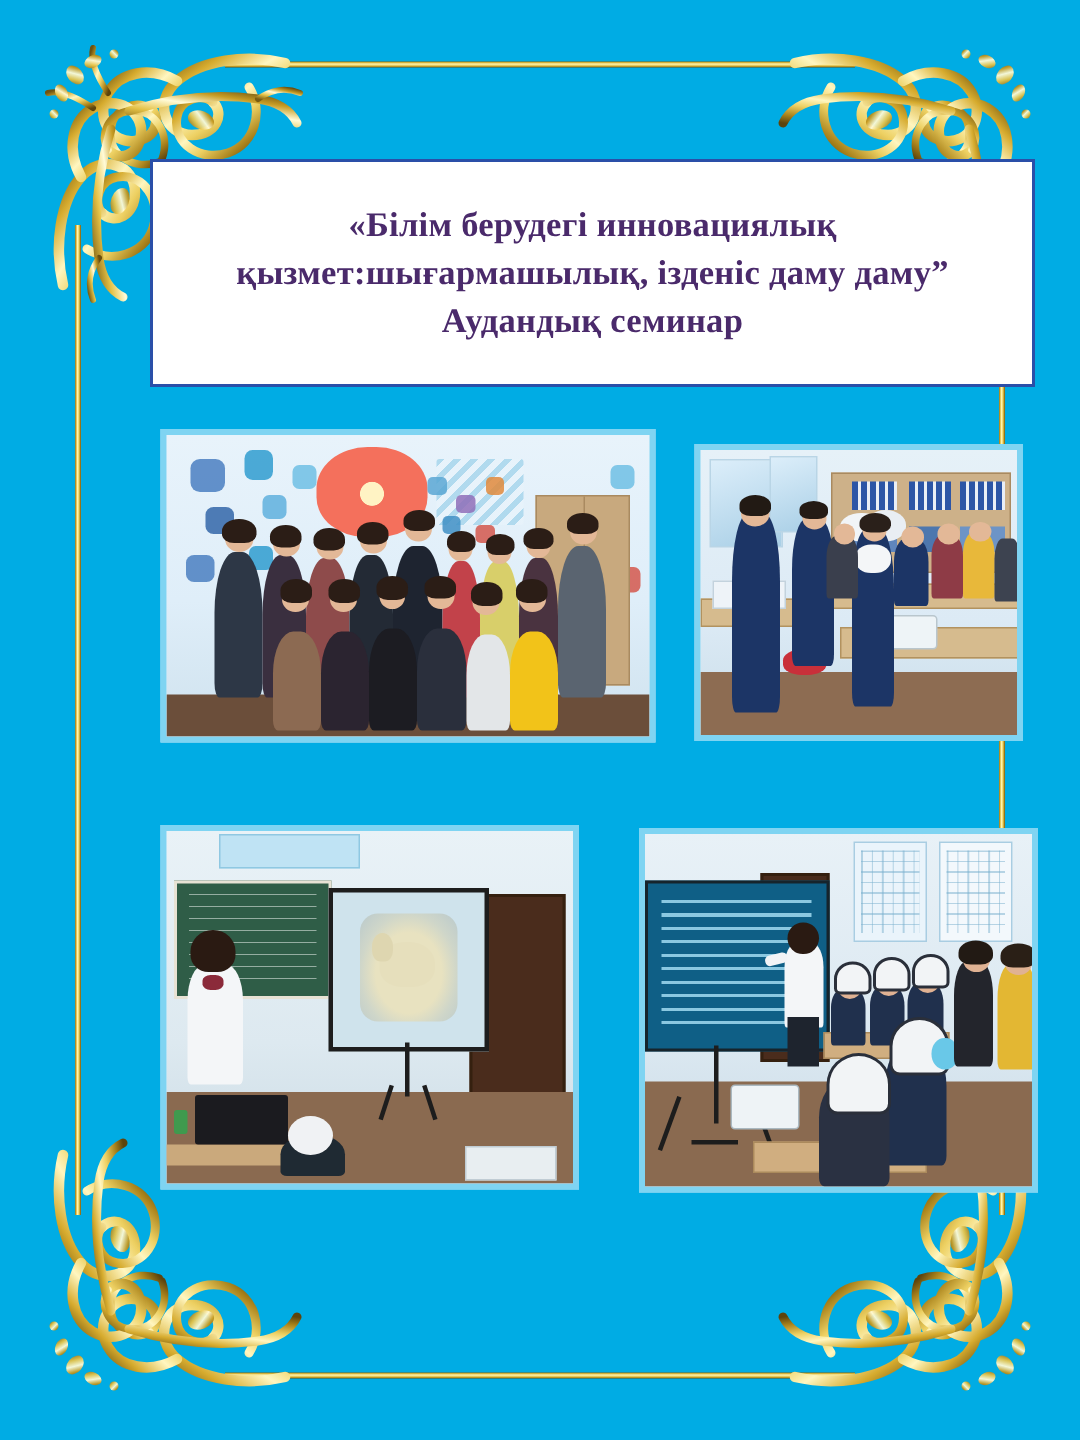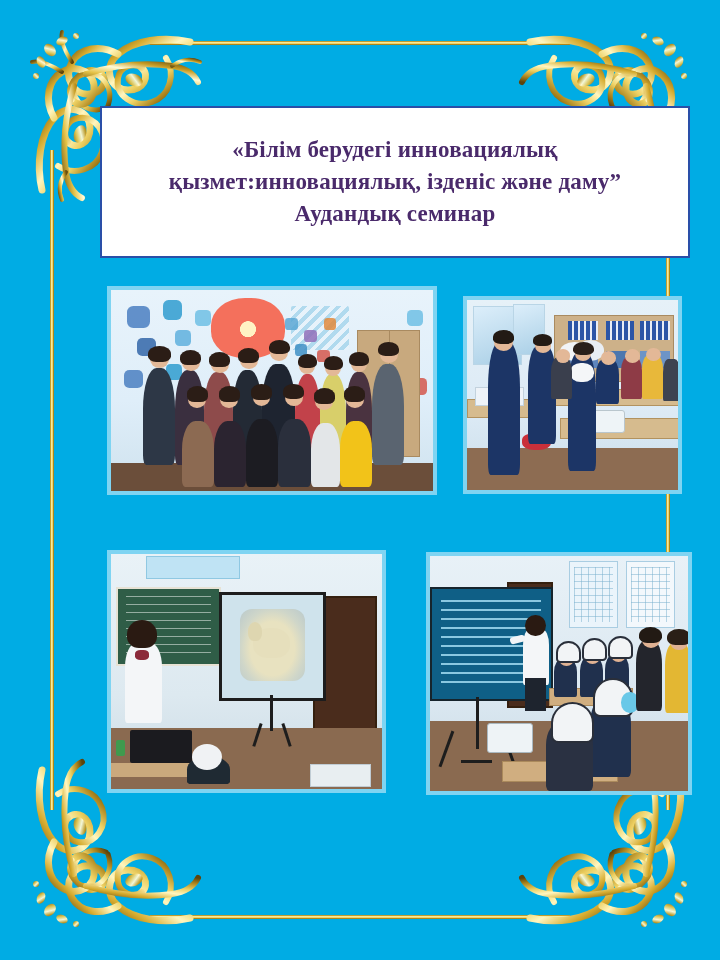--- a/index.html
+++ b/index.html
@@ -298,21 +298,21 @@
         <circle cx="22" cy="62" r="3"></circle>
         <circle cx="62" cy="22" r="3"></circle>
         <ellipse cx="120" cy="66" rx="9" ry="6" transform="rotate(20 120 66)"></ellipse>
         <ellipse cx="66" cy="120" rx="6" ry="9" transform="rotate(20 66 120)"></ellipse>
       </g>
     </svg>
   </div>
 
   <div class="title-card">
     <div class="title-text">«Білім берудегі  инновациялық
-қызмет:инновациялық, ізденіс және даму”
+қызмет:шығармашылық, ізденіс даму даму”
 Аудандық семинар</div>
   </div>
 
   <div class="photo photo-1">
     <div class="scene">
       <div class="p1-wall"></div>
       <div class="p1-board"></div>
       <div class="p1-flower"></div>
       <div class="p1-deco" style="left:5%;top:8%;width:7%;height:11%;background:#4a7fc1;"></div>
       <div class="p1-deco" style="left:16%;top:5%;width:6%;height:10%;background:#2f9ccf;"></div>

